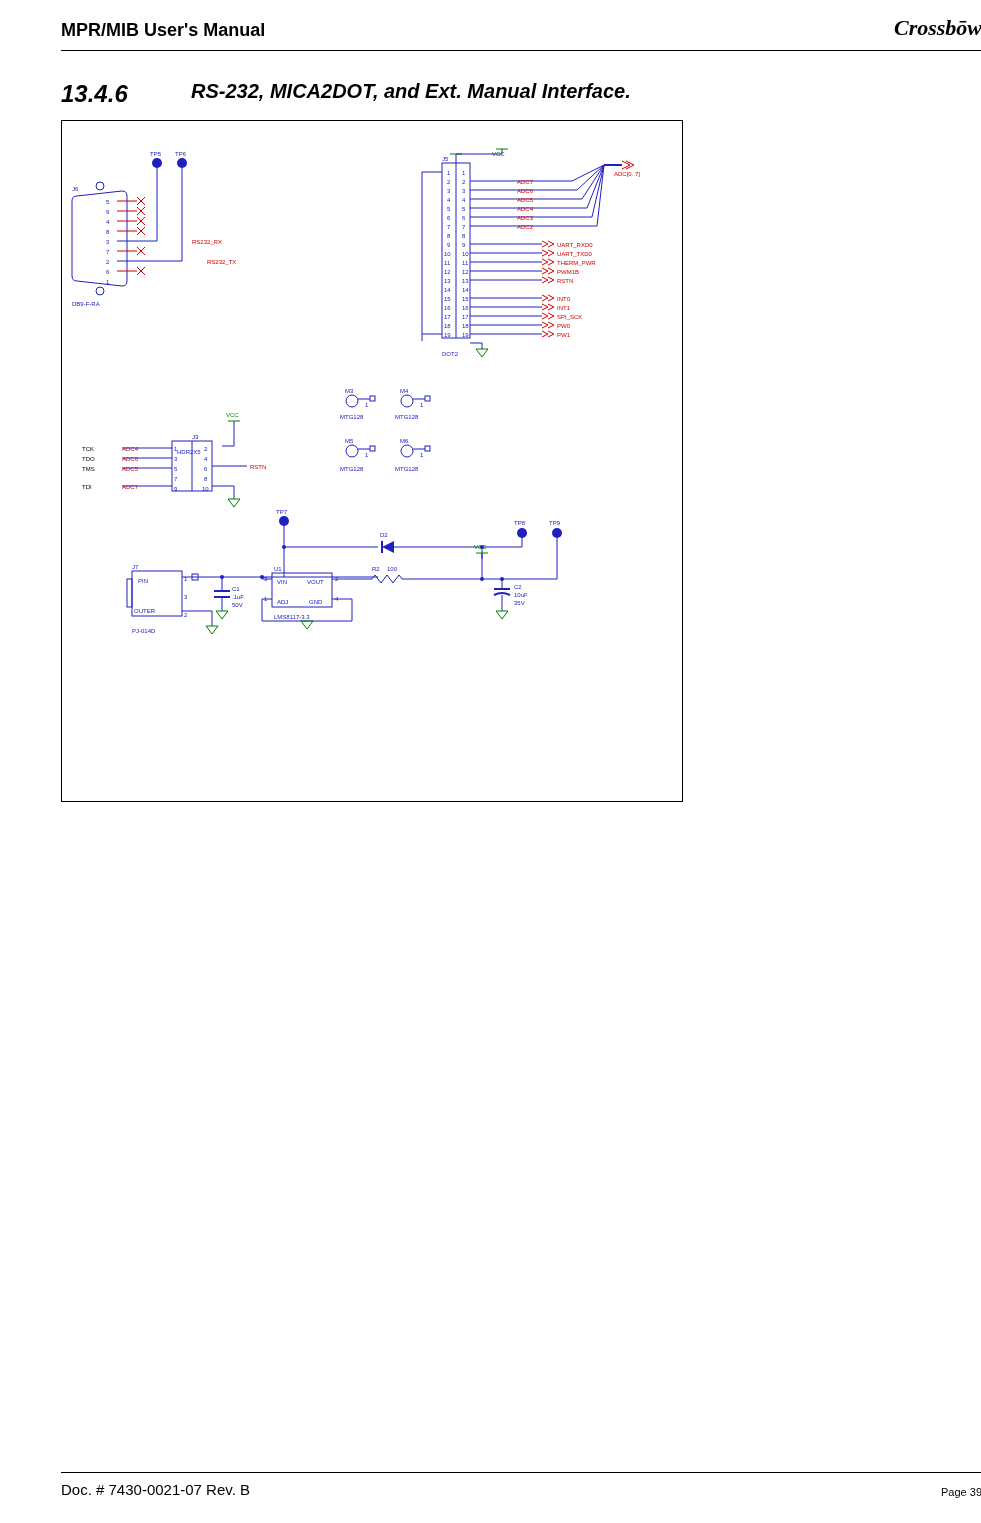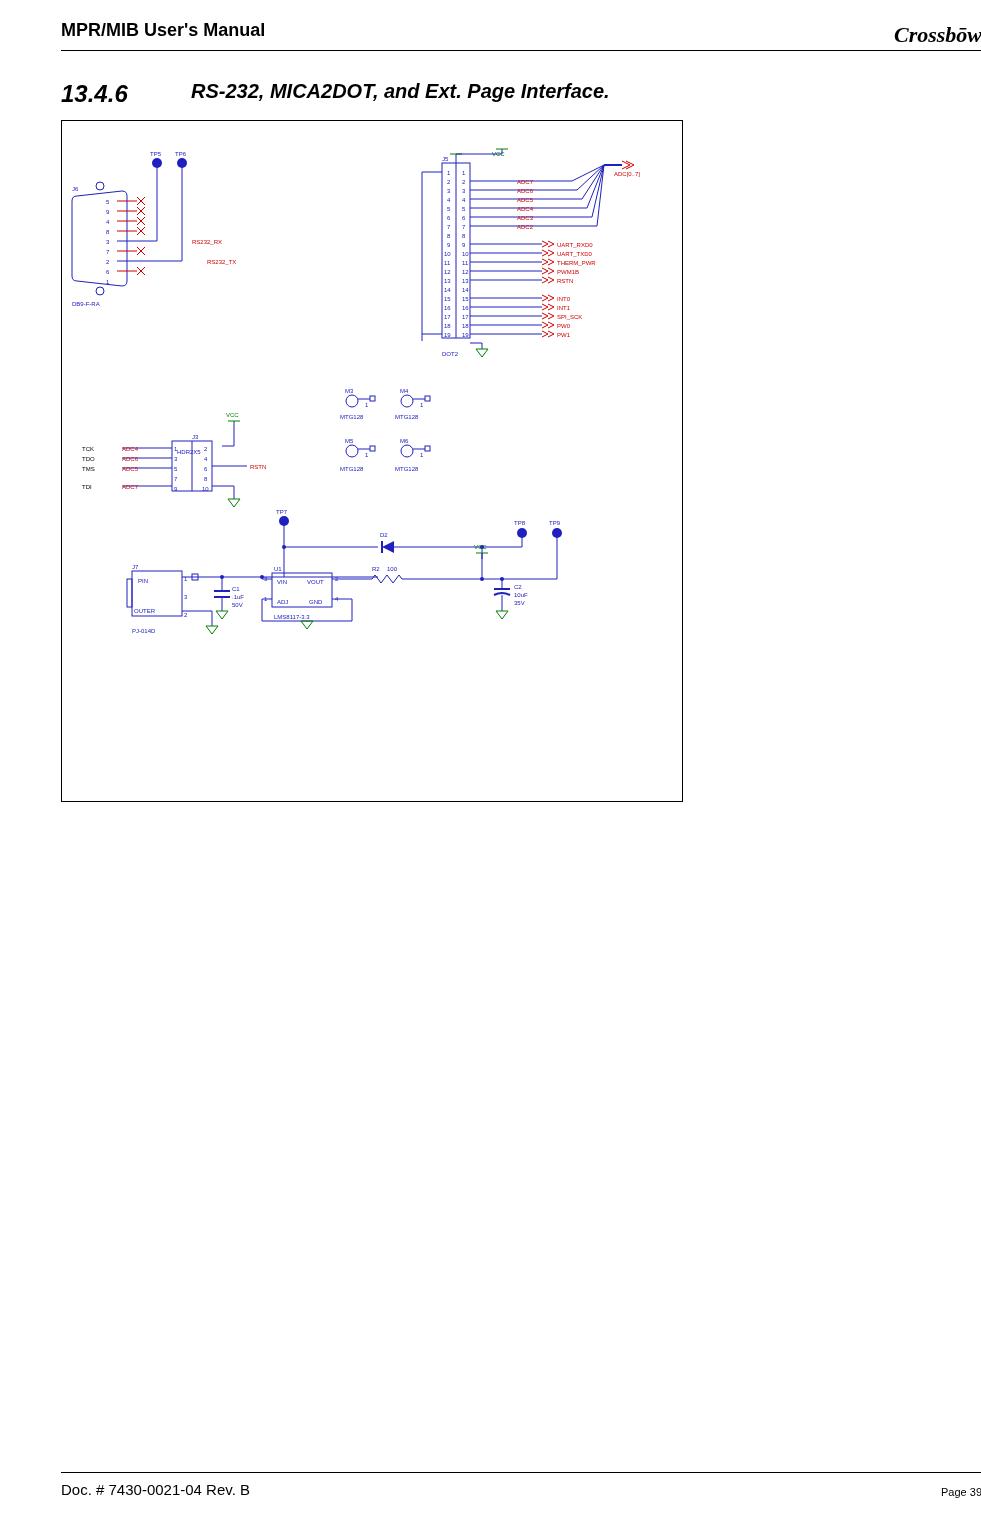--- a/index.html
+++ b/index.html
@@ -1,18 +1,18 @@
 <!DOCTYPE html>
 <html><head>
 <meta charset="utf-8">
 <style>
   body { margin:0; font-family: Arial, Helvetica, sans-serif; background:#fff; width:981px; }
   .page { position:relative; width:981px; height:1523px;margin-left:31px; }
   .hdr { position:absolute; top:20px; left:30px; font-weight:bold; font-size:18px; }
-  .logo { position:absolute; top:22px; right:30px; font-family:'Times New Roman',serif; font-size:22px; font-style:italic; font-weight:bold;text-align:right; }
+  .logo { position:absolute; top:15px; right:30px; font-family:'Times New Roman',serif; font-size:22px; font-style:italic; font-weight:bold;text-align:right; }
   .hr { position:absolute; top:50px; left:30px; right:30px; border-top:1px solid #000; }
   .secnum { position:absolute; top:80px; left:30px; font-weight:bold; font-style:italic; font-size:24px; }
   .sectitle { position:absolute; top:80px; left:160px; font-weight:bold; font-style:italic; font-size:20px; }
   .frame { position:absolute; top:120px; left:30px; width:620px; height:680px; border:1px solid #000; }
   .ftr-hr { position:absolute; bottom:50px; left:30px; right:30px; border-top:1px solid #000; }
   .ftr-l { position:absolute; bottom:25px; left:30px; font-size:15px; }
   .ftr-r { position:absolute; bottom:25px; right:30px; font-size:11px; }
   svg { position:absolute; top:0; left:0; }
   .tiny { font-size:6px; font-family: Arial, sans-serif; }
   .blue { fill:#2020c0; }
@@ -20,21 +20,21 @@
   .green{ fill:#008000; }
 </style>
 </head>
 <body>
 
 <div class="page">
   <div class="hdr">MPR/MIB User's Manual</div>
   <div class="logo">Crossbōw</div>
   <div class="hr"></div>
   <div class="secnum">13.4.6</div>
-  <div class="sectitle">RS-232, MICA2DOT, and Ext. Page Interface.</div>
+  <div class="sectitle">RS-232, MICA2DOT, and Ext. Manual Interface.</div>
 
   <div class="frame">
     <svg width="620" height="680" viewBox="0 0 620 680">
 
       <g>
         <path d="M15,75 L60,70 Q65,70 65,75 L65,160 Q65,165 60,165 L15,160 Q10,160 10,155 L10,80 Q10,75 15,75 Z" fill="none" stroke="#2020c0" stroke-width="1"></path>
         <circle cx="38" cy="65" r="4" fill="none" stroke="#2020c0"></circle>
         <circle cx="38" cy="170" r="4" fill="none" stroke="#2020c0"></circle>
         <text class="tiny blue" x="10" y="70">J6</text>
 
@@ -399,15 +399,15 @@
         <polygon points="434,490 446,490 440,498" fill="none" stroke="#008000"></polygon>
         <text class="tiny blue" x="452" y="468">C2</text>
         <text class="tiny blue" x="452" y="476">10uF</text>
         <text class="tiny blue" x="452" y="484">35V</text>
       </g>
 
     </svg>
   </div>
 
   <div class="ftr-hr"></div>
-  <div class="ftr-l">Doc. # 7430-0021-04 Rev. B</div>
+  <div class="ftr-l">Doc. # 7430-0021-07 Rev. B</div>
   <div class="ftr-r">Page 39</div>
 </div>
 
 </body></html>

